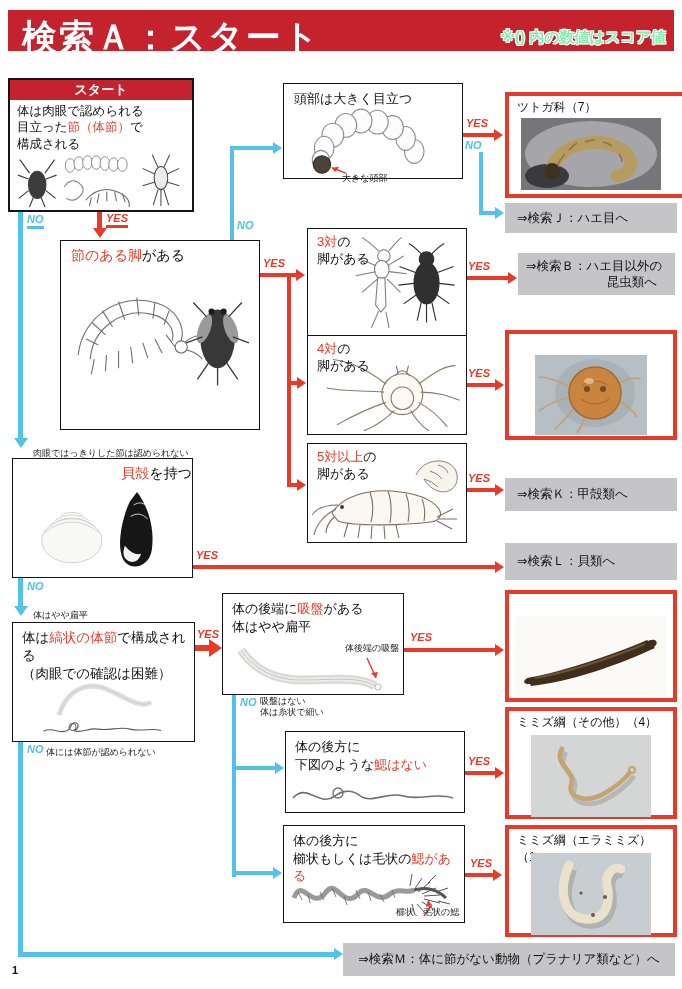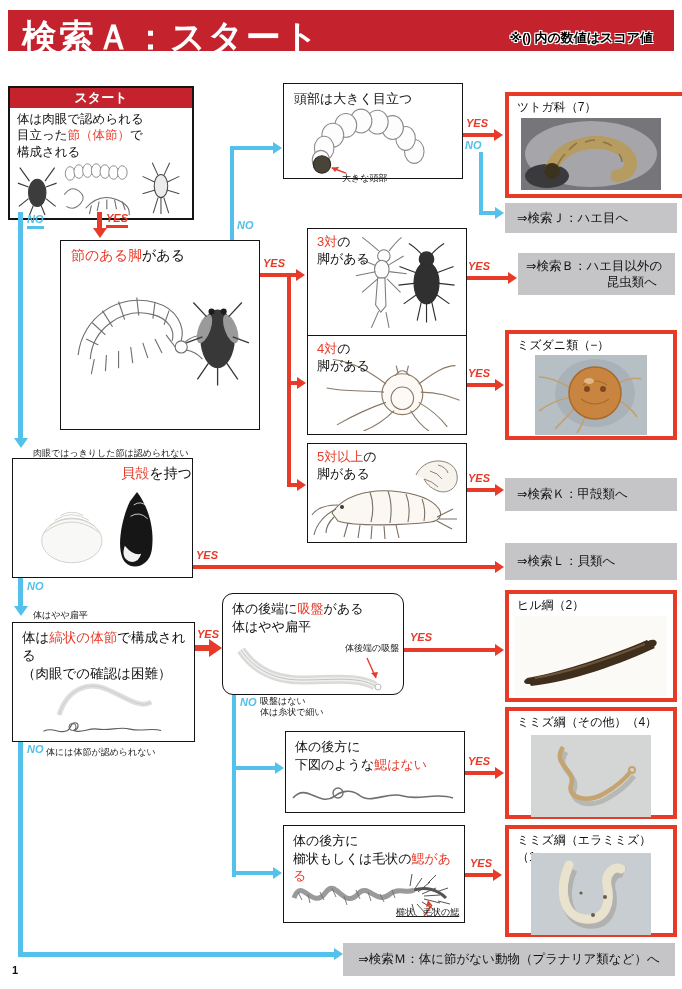--- a/index.html
+++ b/index.html
@@ -2,21 +2,21 @@
 <html><head>
 <meta charset="utf-8">
 <style>
   html,body{margin:0;padding:0;background:#fff;}
   *{box-sizing:border-box;}
   #stage{position:relative;width:682px;height:989px;background:#fff;
          font-family:"Liberation Sans","DejaVu Sans",sans-serif;color:#111;overflow:hidden;}
   
   .banner{position:absolute;left:8px;top:10px;width:666px;height:41px;background:#c4232d;}
   .banner-title{position:absolute;left:14px;top:4px;color:#fff;font-size:35px;font-weight:bold;letter-spacing:2px;}
-  .banner-note{position:absolute;right:21px;bottom:4px;color:#000000;font-size:13px;font-weight:bold;
+  .banner-note{position:absolute;right:8px;bottom:4px;color:#86efac;font-size:15px;font-weight:bold;
     text-shadow:-1px -1px 0 #fff,1px -1px 0 #fff,-1px 1px 0 #fff,1px 1px 0 #fff,0 1px 0 #fff,0 -1px 0 #fff;}
   
   .box{position:absolute;background:#fff;border:1.5px solid #141414;}
   .startbox{border:2px solid #141414;}
   .rbox{position:absolute;background:#fff;border:4px solid #e73b2a;}
   .gray{position:absolute;background:#c5c5c7;color:#111;display:flex;align-items:center;font-size:12.5px;}
   .redtext{color:#e73b2a;}
   .note{position:absolute;font-size:9px;color:#222;white-space:nowrap;}
   .rlabel{padding:3px 0 0 8px;font-size:12px;}
   
@@ -40,21 +40,21 @@
 </head>
 <body>
 
 <div id="stage">
 
   <div class="banner">
     <div class="banner-title">検索Ａ：スタート</div>
     <div class="banner-note">※() 内の数値はスコア値</div>
   </div>
 
-  <div class="box startbox" style="left:8px;top:86px;width:186px;height:134px;">
+  <div class="box startbox" style="left:8px;top:78px;width:186px;height:134px;">
     <div style="background:#c4232d;color:#fff;font-weight:bold;font-size:13px;text-align:center;height:20px;line-height:20px;">スタート</div>
     <div style="padding:3px 6px 0 7px;font-size:12.5px;line-height:1.3;">
       <span>体は肉眼で認められる</span><br>
       <span>目立った</span><span class="redtext">節（体節）</span><span>で</span><br>
       <span>構成される</span>
     </div>
     <svg width="180" height="58" viewBox="0 0 178 60" style="position:absolute;left:2px;bottom:2px;">
       <g stroke="#3c3c3c" fill="none" stroke-width="1.2">
         <ellipse cx="22" cy="36" rx="9" ry="14" fill="#3c3c3c"></ellipse>
         <path d="M14 24 L4 10 M30 24 L40 10 M13 30 L2 26 M31 30 L42 26 M13 42 L3 50 M31 42 L41 50 M18 49 L14 59 M26 49 L30 59"></path>
@@ -211,21 +211,21 @@
     </div>
     <svg width="176" height="68" viewBox="0 0 180 96" style="position:absolute;left:2px;top:48px;">
       <path d="M28 62 C40 24 70 14 96 26 C120 36 142 54 158 44" stroke="#dedede" stroke-width="7" fill="none"></path>
       <path d="M28 62 C40 24 70 14 96 26 C120 36 142 54 158 44" stroke="#c6c6c4" stroke-width="1" fill="none"></path>
       <path d="M6 85 C20 78 28 90 40 84 C46 80 44 73 50 73 C57 73 56 82 49 84 C58 89 70 80 82 82 C100 85 112 78 128 82 C144 86 158 80 172 84" stroke="#5c5c5c" stroke-width="1.6" fill="none"></path>
       <circle cx="47" cy="79" r="5" stroke="#5c5c5c" stroke-width="1.4" fill="none"></circle>
     </svg>
   </div>
   <div class="note" style="left:46px;top:746px;">体には体節が認められない</div>
 
-  <div class="box" style="left:222px;top:593px;width:182px;height:102px;border-radius:11px;">
+  <div class="box" style="left:222px;top:593px;width:182px;height:102px;">
     <div style="padding:6px 0 0 9px;font-size:13px;line-height:1.35;">
       <span>体の後端に</span><span class="redtext">吸盤</span><span>がある</span><br>
       <span>体はやや扁平</span>
     </div>
     <svg width="176" height="52" viewBox="0 0 176 52" style="position:absolute;left:2px;top:46px;">
       <path d="M16 10 C28 28 48 40 76 40 C108 40 134 36 150 46" stroke="#dadad8" stroke-width="9" fill="none"></path>
       <path d="M16 10 C28 28 48 40 76 40 C108 40 134 36 150 46" stroke="#efefed" stroke-width="4" fill="none"></path>
       <path d="M16 10 C28 28 48 40 76 40 C108 40 134 36 150 46" stroke="#c2c2c0" stroke-width="1" fill="none"></path>
       <circle cx="153" cy="47" r="3" stroke="#b8b8b6" fill="none" stroke-width="1"></circle>
       <path d="M142 18 L151 38" stroke="#e73b2a" stroke-width="1.4" fill="none"></path>
@@ -253,21 +253,21 @@
     <svg width="176" height="52" viewBox="0 0 176 52" style="position:absolute;left:2px;top:42px;">
       <path d="M8 30 C16 8 26 44 40 24 C50 10 58 42 72 26 C82 14 90 38 104 26 C112 19 120 26 128 22" stroke="#9a9a9a" stroke-width="5" fill="none"></path>
       <path d="M12 24 l4 8 M22 26 l2 9 M34 24 l4 8 M46 20 l4 9 M58 28 l3 9 M70 22 l4 9 M82 24 l3 9 M94 26 l4 8 M106 22 l3 8" stroke="#707070" stroke-width="0.9" fill="none"></path>
       <g stroke="#555" stroke-width="1" fill="none">
         <path d="M128 22 l8 -12 M132 24 l12 -10 M136 26 l14 -6 M138 28 l16 -1 M138 31 l16 4 M136 34 l13 8 M131 36 l9 10 M126 36 l3 11 M124 18 l2 -12 M142 15 l8 -8 M150 24 l12 -4 M152 33 l12 3"></path>
         <path d="M128 22 C140 18 152 22 160 30" stroke-width="3"></path>
       </g>
       <path d="M138 48 L146 37" stroke="#e73b2a" stroke-width="1.4" fill="none"></path>
       <path d="M146 37 l-6 2 l2 -7 z" fill="#e73b2a"></path>
     </svg>
-    <div class="note" style="left:112px;top:80px;text-decoration:underline;">櫛状、毛状の鰓</div>
+    <div class="note" style="left:112px;top:80px;">櫛状、毛状の鰓</div>
   </div>
 
   <div class="rbox" style="left:505px;top:92px;width:203px;height:106px;">
     <div class="rlabel">ツトガ科（7）</div>
     <svg width="140" height="72" viewBox="0 0 140 72" style="position:absolute;left:12px;top:22px;">
       <rect width="140" height="72" fill="#76767a"></rect>
       <ellipse cx="70" cy="36" rx="66" ry="33" fill="#a6a6aa"></ellipse>
       <ellipse cx="26" cy="58" rx="22" ry="12" fill="#3a3a3c"></ellipse>
       <path d="M30 52 C38 24 84 16 104 34 C114 44 110 56 96 58" stroke="#b79c62" stroke-width="13" fill="none" stroke-linecap="round"></path>
       <path d="M36 48 q4 -8 8 -12 M48 32 q4 -5 8 -7 M64 24 q5 -2 10 -2 M82 24 q5 1 9 4 M98 36 q3 4 3 8" stroke="#8d7444" stroke-width="1.5" fill="none"></path>
@@ -278,21 +278,20 @@
   <div class="gray" style="left:518px;top:253px;width:157px;height:42px;display:block;padding:5px 0 0 0;line-height:1.3;">
     <div style="padding-left:8px;">⇒検索Ｂ：ハエ目以外の</div>
     <div style="text-align:right;padding-right:18px;">昆虫類へ</div>
   </div>
 
   <div class="gray" style="left:505px;top:203px;width:172px;height:30px;padding-left:12px;">
     <span>⇒検索Ｊ：ハエ目へ</span>
   </div>
 
   <div class="rbox" style="left:505px;top:330px;width:172px;height:110px;">
-    <div class="rlabel">ミズダニ類（−）</div>
     <svg width="112" height="80" viewBox="0 0 112 80" style="position:absolute;left:26px;top:21px;">
       <rect width="112" height="80" fill="#b6bfc4"></rect>
       <ellipse cx="60" cy="38" rx="40" ry="34" fill="#a8b2b8"></ellipse>
       <g stroke="#c2a070" stroke-width="1.6" fill="none">
         <path d="M38 34 C24 26 14 22 4 22 M38 42 C24 44 12 50 4 56 M42 50 C34 60 26 68 20 74 M52 54 C50 64 46 72 42 78 M80 30 C90 24 98 22 106 24 M82 44 C92 50 98 56 102 62"></path>
       </g>
       <circle cx="60" cy="38" r="26" fill="#c9853f"></circle>
       <circle cx="60" cy="38" r="26" fill="none" stroke="#a86a2e" stroke-width="1.5"></circle>
       <path d="M48 30 q12 -8 24 0 M46 44 q14 10 28 0" stroke="#a86a2e" stroke-width="1.2" fill="none"></path>
       <circle cx="52" cy="34" r="3" fill="#7c4a1e"></circle>
@@ -303,21 +302,20 @@
 
   <div class="gray" style="left:505px;top:478px;width:172px;height:33px;padding-left:12px;">
     <span>⇒検索Ｋ：甲殻類へ</span>
   </div>
 
   <div class="gray" style="left:505px;top:543px;width:172px;height:37px;padding-left:12px;">
     <span>⇒検索Ｌ：貝類へ</span>
   </div>
 
   <div class="rbox" style="left:505px;top:590px;width:172px;height:112px;">
-    <div class="rlabel">ヒル綱（2）</div>
     <svg width="152" height="80" viewBox="0 0 152 80" style="position:absolute;left:6px;top:22px;">
       <rect width="152" height="80" fill="#fbfaf7"></rect>
       <path d="M12 62 C48 56 100 38 132 24 L140 32 C108 47 56 66 16 70 Z" fill="#402e1c"></path>
       <path d="M20 62 C55 56 100 40 130 28" stroke="#6b543a" stroke-width="2" fill="none"></path>
       <ellipse cx="136" cy="28" rx="6" ry="4" fill="#402e1c" transform="rotate(-22 136 28)"></ellipse>
       <ellipse cx="14" cy="65" rx="5" ry="3" fill="#402e1c" transform="rotate(-12 14 65)"></ellipse>
     </svg>
   </div>
 
   <div class="rbox" style="left:505px;top:707px;width:172px;height:112px;">

